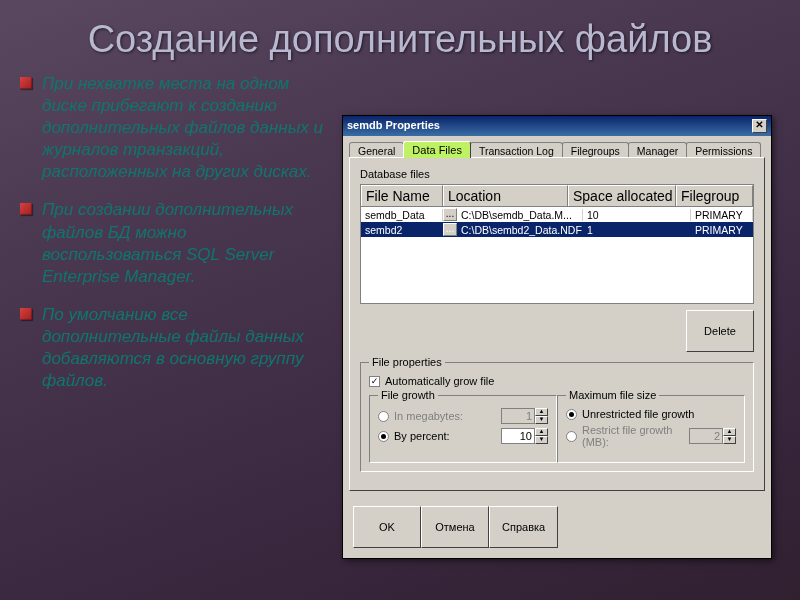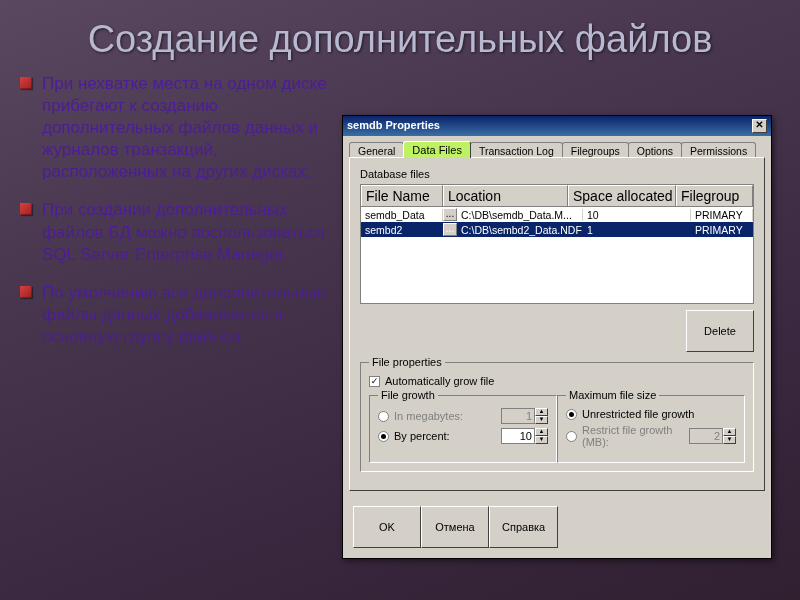--- a/index.html
+++ b/index.html
@@ -1,19 +1,19 @@
 <!DOCTYPE html>
 <html><head>
 <meta charset="utf-8">
 <style>
 * { box-sizing: border-box; margin: 0; padding: 0; }
 body { width: 800px; height: 600px; background: linear-gradient(160deg,#5a4860 0%,#4a3850 30%,#3a2840 70%,#302030 100%); font-family: Tahoma, Arial, sans-serif; overflow: hidden; position: relative; }
 .slide-title { text-align: center; color: #b8b8d0; font-size: 38px; font-weight: normal; padding: 18px 0 12px; text-shadow: 1px 1px 3px rgba(0,0,0,.6); }
 .content { display: flex; padding: 0 20px; }
-.bullets { flex: 0 0 310px; color: #4c1d95; font-size: 17px; line-height: 1.3; }
+.bullets { flex: 0 0 310px; color: #0f766e; font-size: 17px; line-height: 1.3; font-style: italic; }
 .bullets li { list-style: none; margin: 0 0 16px 0; padding-left: 22px; position: relative; }
 .bullets li::before { content:""; position:absolute; left:0; top:4px; width:12px; height:12px; background:linear-gradient(135deg,#d84040,#a02020); box-shadow: inset -1px -1px 1px rgba(0,0,0,.3), 1px 1px 1px rgba(0,0,0,.4); }
 
 .dialog { position: absolute; right: 28px; top: 115px; width: 430px; background:#d4d0c8; border:1px solid #000; box-shadow: 2px 2px 6px rgba(0,0,0,.5); font-size: 11px; color:#000; }
 .titlebar { background: linear-gradient(#0a246a,#3a6ea5); color:#fff; padding:3px 4px; display:flex; align-items:flex-start; justify-content:space-between; font-weight:bold; font-size:11px; }
 .titlebar .close { width:15px; height:14px; background:#d4d0c8; border:1px solid #fff; border-right-color:#404040; border-bottom-color:#404040; color:#000; font-size:10px; line-height:10px; text-align:center; font-family:Arial; }
 .tabs { display:flex; padding:5px 6px 0; gap:0; }
 .tab { padding:2px 8px; border:1px solid #808080; border-bottom:none; background:#d4d0c8; border-top-left-radius:3px; border-top-right-radius:3px; margin-right:-1px; position:relative; white-space:nowrap;text-align:center; }
 .tab.active { background:#bef264; z-index:2; border-top-color:#fff; border-left-color:#fff; border-right-color:#404040; }
 .tab:not(.active){ top:1px; font-size:10.5px; }
@@ -67,21 +67,21 @@
 <div class="dialog">
   <div class="titlebar">
     <span>semdb Properties</span>
     <span class="close">✕</span>
   </div>
   <div class="tabs">
     <div class="tab">General</div>
     <div class="tab active">Data Files</div>
     <div class="tab">Transaction Log</div>
     <div class="tab">Filegroups</div>
-    <div class="tab">Options</div>
+    <div class="tab">Manager</div>
     <div class="tab">Permissions</div>
   </div>
   <div class="panel">
     <div style="margin:2px 0 4px">Database files</div>
     <div class="grid">
       <div class="grid-head">
         <div class="gh cfn">File Name</div>
         <div class="gh cloc">Location</div>
         <div class="gh csp">Space allocated (MB)</div>
         <div class="gh cfg">Filegroup</div>

